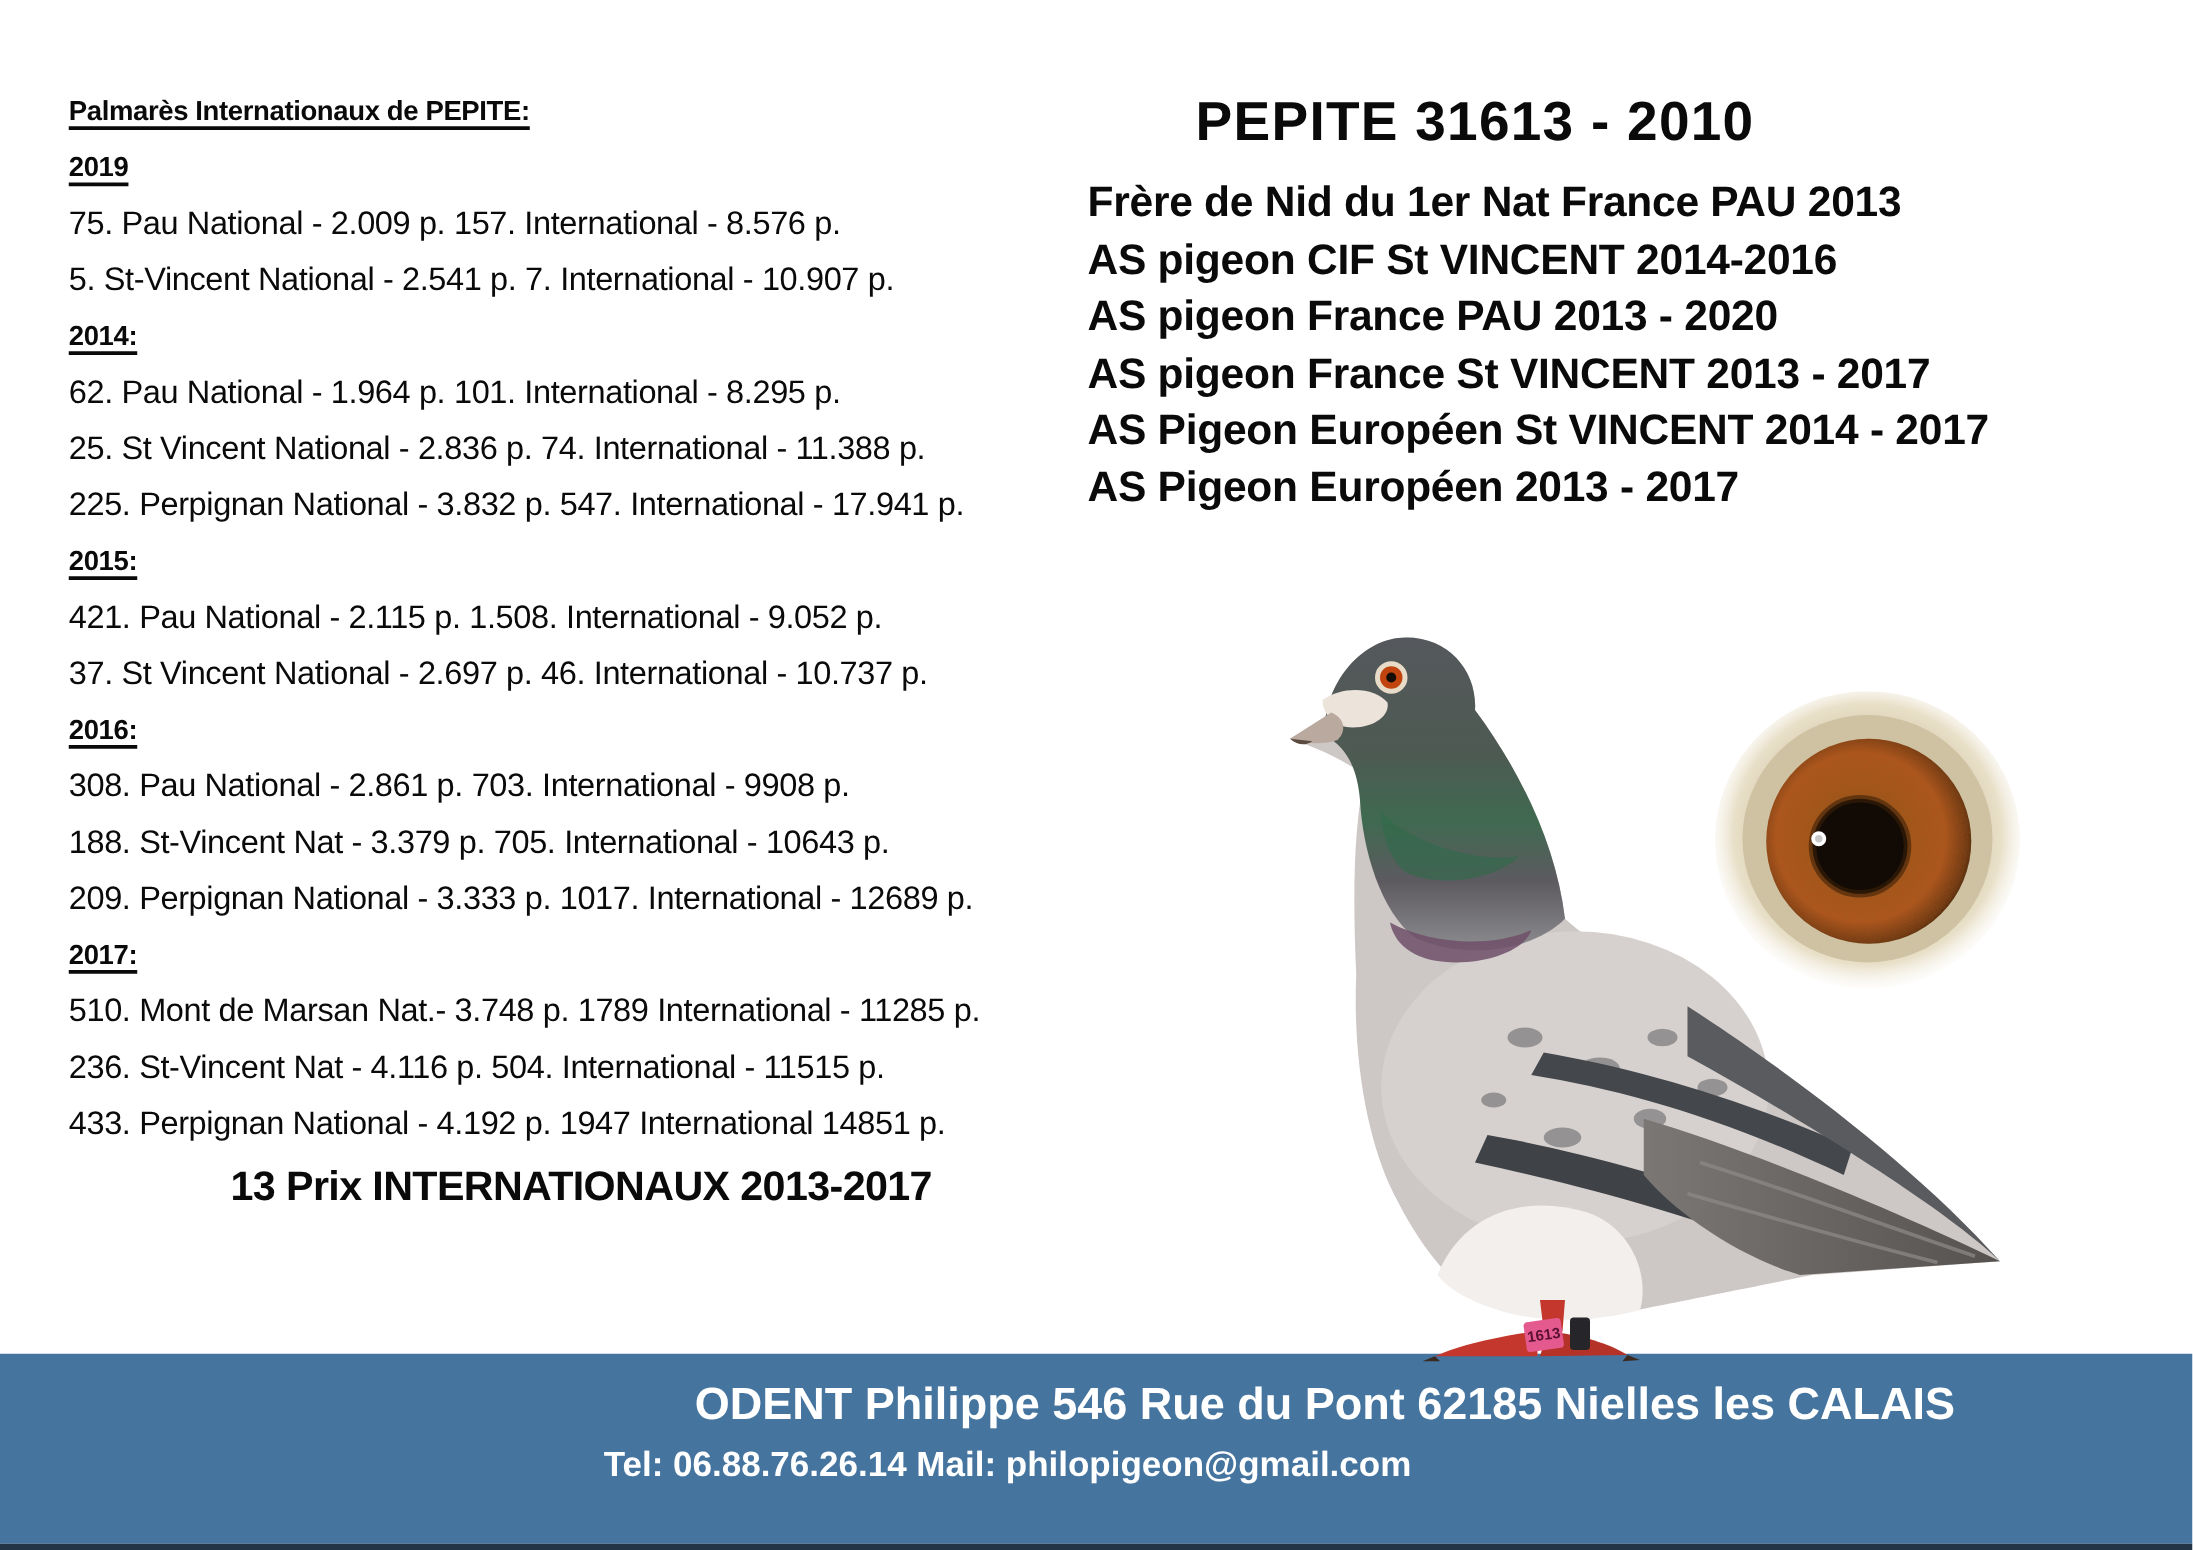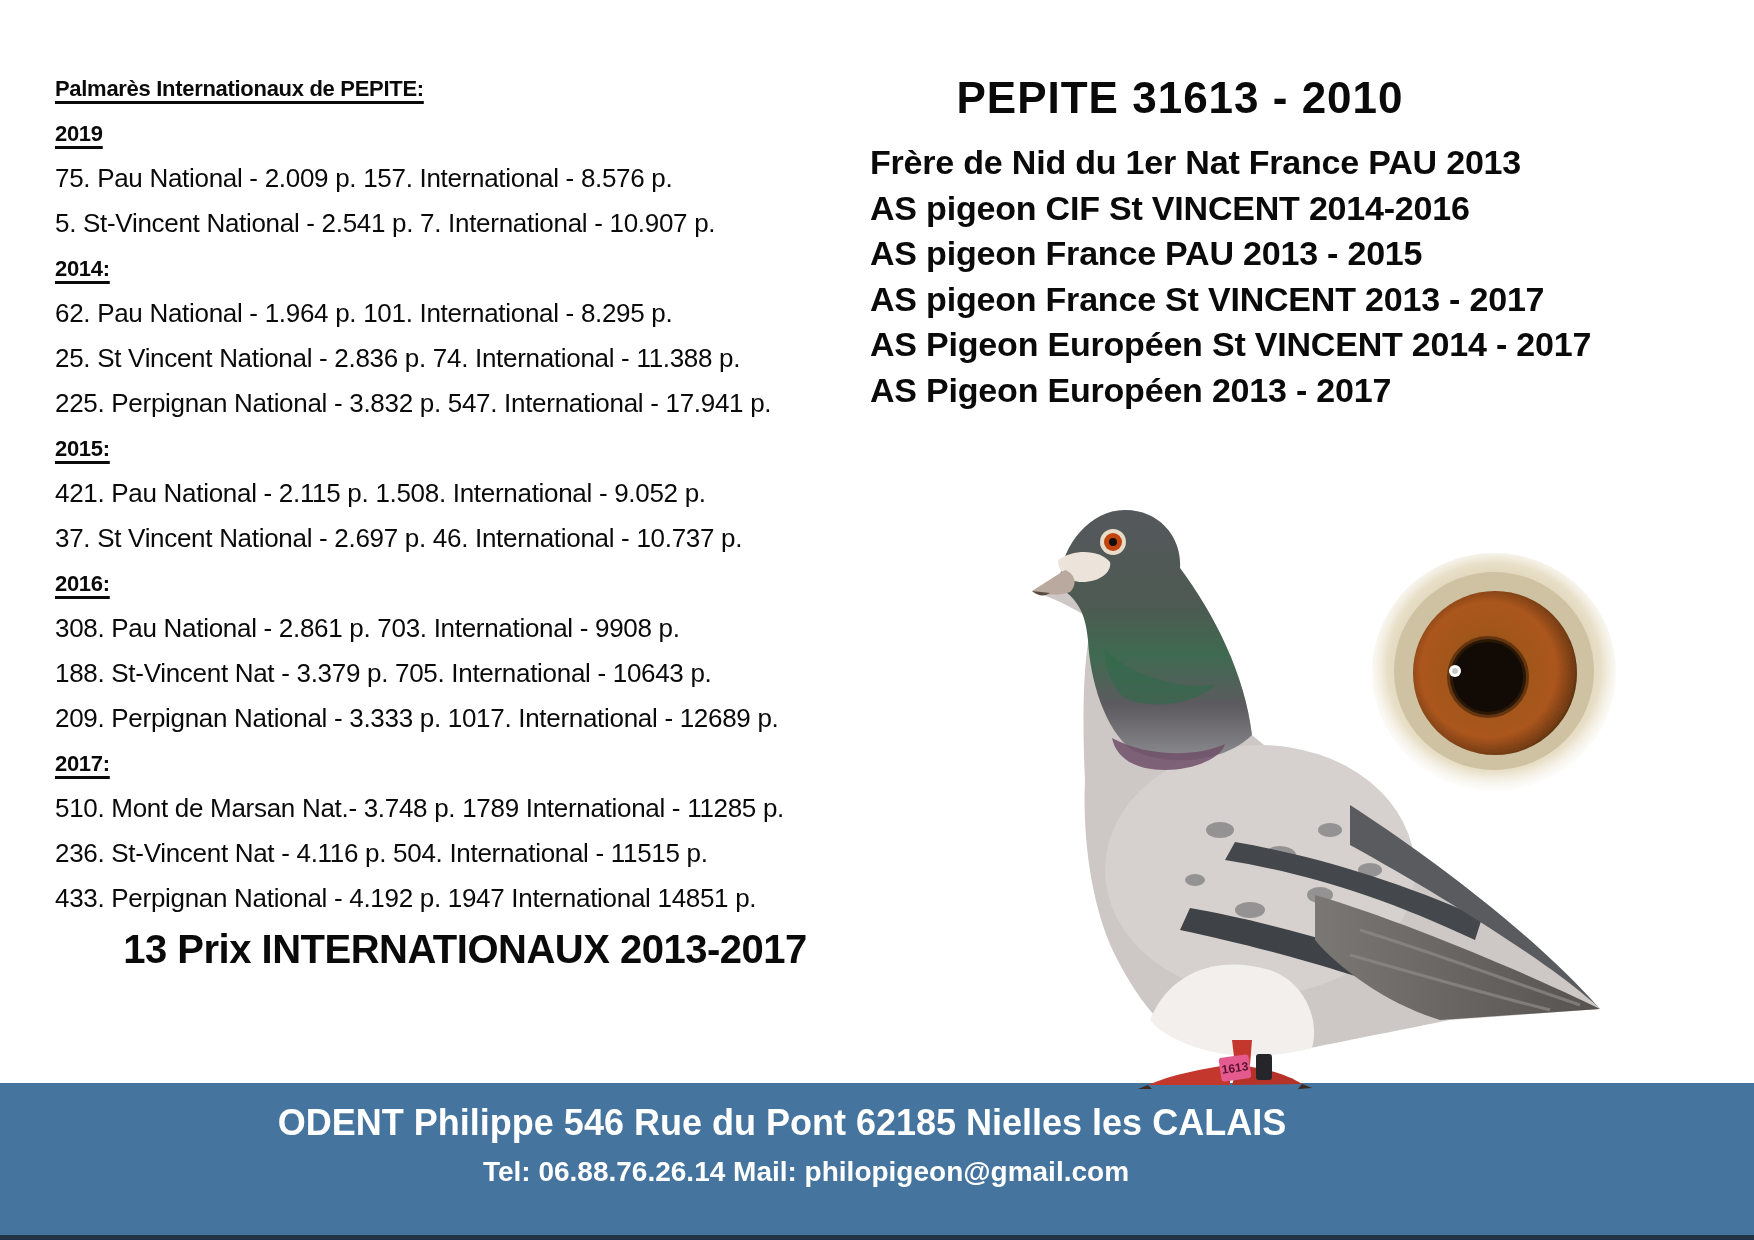--- a/index.html
+++ b/index.html
@@ -8,39 +8,39 @@
     background:#ffffff;
     font-family:"Liberation Sans", sans-serif;
     color:#0a0a0a;
   }
   
   .palmares{position:absolute;left:55px;top:66px;width:820px;}
   .p-line{font-size:26px;line-height:45px;white-space:nowrap;letter-spacing:-0.3px;}
   .p-head{font-weight:bold;font-size:22px;}
   .p-head .u{text-decoration:underline;text-decoration-thickness:3px;text-underline-offset:5px;}
   .p-summary{
-    font-weight:bold;font-size:40px;line-height:52px;text-align:center;
+    font-weight:bold;font-size:33px;line-height:52px;text-align:center;
     white-space:nowrap;letter-spacing:-0.5px;margin-top:2px;
   }
   
   .rightcol{position:absolute;left:870px;top:70px;width:840px;}
   .r-title{
     width:620px;text-align:center;font-weight:bold;font-size:44px;
     line-height:56px;letter-spacing:1px;margin-bottom:14px;white-space:nowrap;
   }
   .r-line{font-weight:bold;font-size:34px;line-height:45.5px;white-space:nowrap;letter-spacing:-0.2px;}
   
   .pigeon-wrap{position:absolute;left:1020px;top:500px;width:590px;height:590px;z-index:3;}
   .eye-wrap{position:absolute;left:1368px;top:553px;width:252px;height:250px;z-index:2;}
   
   .footer{
     position:absolute;left:0;top:1083px;width:1754px;height:152px;z-index:1;
     text-align:center;box-sizing:border-box;padding-right:190px;padding-top:14px;
   }
-  .footer-line1{color:#fff;font-weight:bold;font-size:36px;line-height:52px;white-space:nowrap;}
+  .footer-line1{color:#fff;font-weight:bold;font-size:36px;line-height:52px;white-space:nowrap;text-align:right;}
   .footer-line2{color:#fff;font-weight:bold;font-size:28px;line-height:46px;white-space:nowrap;padding-left:48px;}
   .footer-edge{position:absolute;left:0;top:1235px;width:1754px;height:5px;background:#243447;z-index:1;}
 </style>
 </head>
 <body>
 
 <div class="palmares">
   <div class="p-line p-head"><span class="u">Palmarès Internationaux de PEPITE:</span></div>
 
   <div class="p-line p-head"><span class="u">2019</span></div>
@@ -66,21 +66,21 @@
   <div class="p-line">236. St-Vincent Nat - 4.116 p. 504. International  -  11515 p.</div>
   <div class="p-line">433. Perpignan National - 4.192 p. 1947 International  14851 p.</div>
 
   <div class="p-summary">13 Prix INTERNATIONAUX 2013-2017</div>
 </div>
 
 <div class="rightcol">
   <div class="r-title">PEPITE 31613 - 2010</div>
   <div class="r-line">Frère de Nid du 1er Nat France PAU 2013</div>
   <div class="r-line">AS pigeon CIF St VINCENT 2014-2016</div>
-  <div class="r-line">AS pigeon France PAU 2013 - 2015</div>
+  <div class="r-line">AS pigeon France PAU 2013 - 2020</div>
   <div class="r-line">AS pigeon France St VINCENT 2013 - 2017</div>
   <div class="r-line">AS Pigeon Européen St VINCENT 2014 - 2017</div>
   <div class="r-line">AS Pigeon Européen 2013 - 2017</div>
 </div>
 
 <div class="eye-wrap">
   <svg width="252" height="250" viewBox="0 0 252 250" xmlns="http://www.w3.org/2000/svg">
     <defs>
       <radialGradient id="cere" cx="50%" cy="48%" r="55%">
         <stop offset="62%" stop-color="#d9cdb0"></stop>

